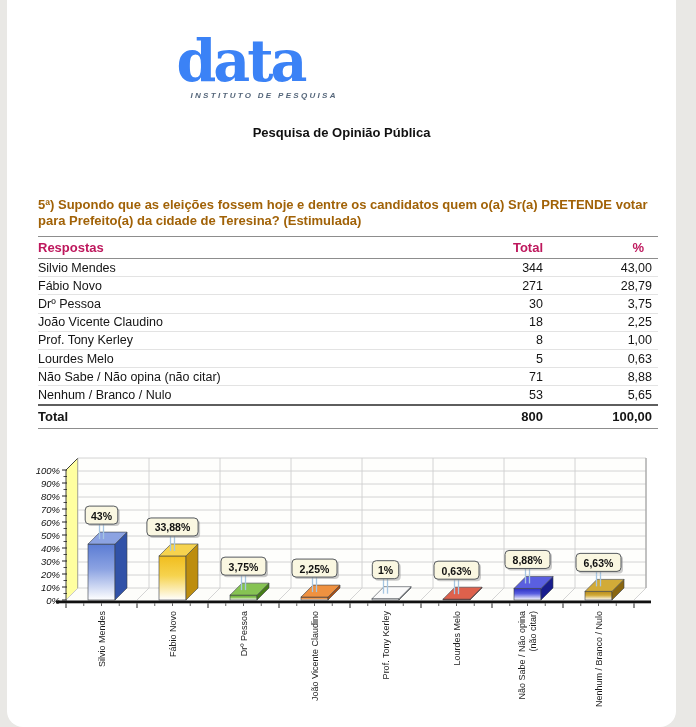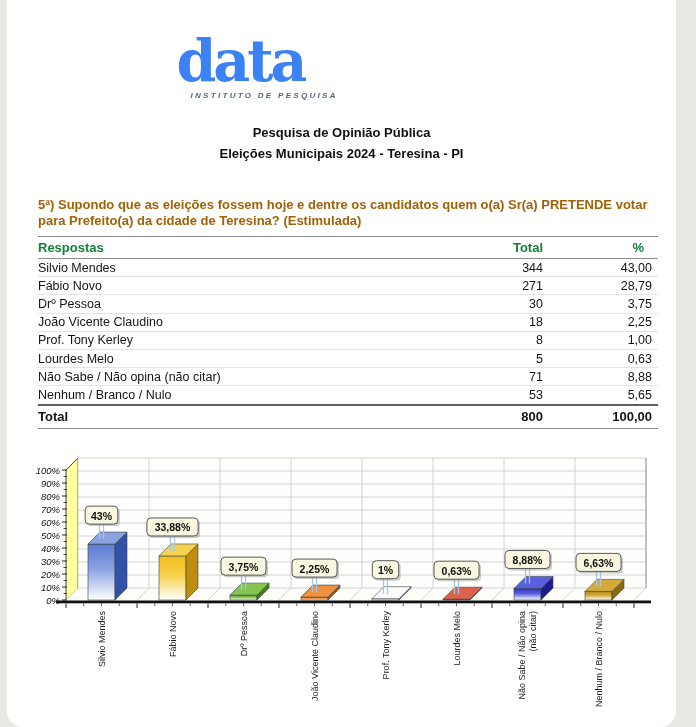--- a/index.html
+++ b/index.html
@@ -31,21 +31,21 @@
   .hdr{position:absolute;top:123px;left:0;width:100%;text-align:center;}
   .hdr div{font-weight:bold;font-size:13px;color:#101010;line-height:20.5px;}
   
   .question{
     position:absolute;top:197px;left:31px;width:614px;
     font-weight:bold;font-size:13px;line-height:15.5px;color:#a16207;
   }
   
   .tbl{position:absolute;top:236px;left:31px;width:620px;border-collapse:collapse;}
   .tbl th{
-    font-size:13px;font-weight:bold;color:#15803d;text-align:left;padding:3px 0 3px 0;
+    font-size:13px;font-weight:bold;color:#be185d;text-align:left;padding:3px 0 3px 0;
     border-top:1.5px solid #8d8d8d;border-bottom:1.5px solid #8d8d8d;
   }
   .tbl th.num, .tbl td.num{text-align:right;}
   .tbl col.c1{width:370px;} .tbl col.c2{width:135px;} .tbl col.c3{width:115px;}
   .tbl td{font-size:12.5px;color:#141414;padding:1.6px 0;border-bottom:1px solid #e3e3e3;}
   .tbl td.pct{padding-right:6px;}
   .tbl th.pct{padding-right:14px;}
   .tbl tr.total td{
     font-weight:bold;font-size:13px;border-top:2px solid #5e5e5e;border-bottom:1.8px solid #8d8d8d;
     padding:3.5px 0;
@@ -65,21 +65,20 @@
     <div class="logo-flex">
       <div class="logo-left">
         <span class="logo-data">data</span>
         <span class="logo-sub">INSTITUTO DE PESQUISA</span>
       </div>
     </div>
   </div>
 
   <div class="hdr">
     <div>Pesquisa de Opinião Pública</div>
-    <div>Eleições Municipais 2024 - Teresina - PI</div>
   </div>
 
   <div class="question">5ª) Supondo que as eleições fossem hoje e dentre os candidatos quem o(a) Sr(a) PRETENDE votar para Prefeito(a) da cidade de Teresina? (Estimulada)</div>
 
   <table class="tbl">
     <colgroup>
         <col class="c1">
         <col class="c2">
         <col class="c3">
       </colgroup>

